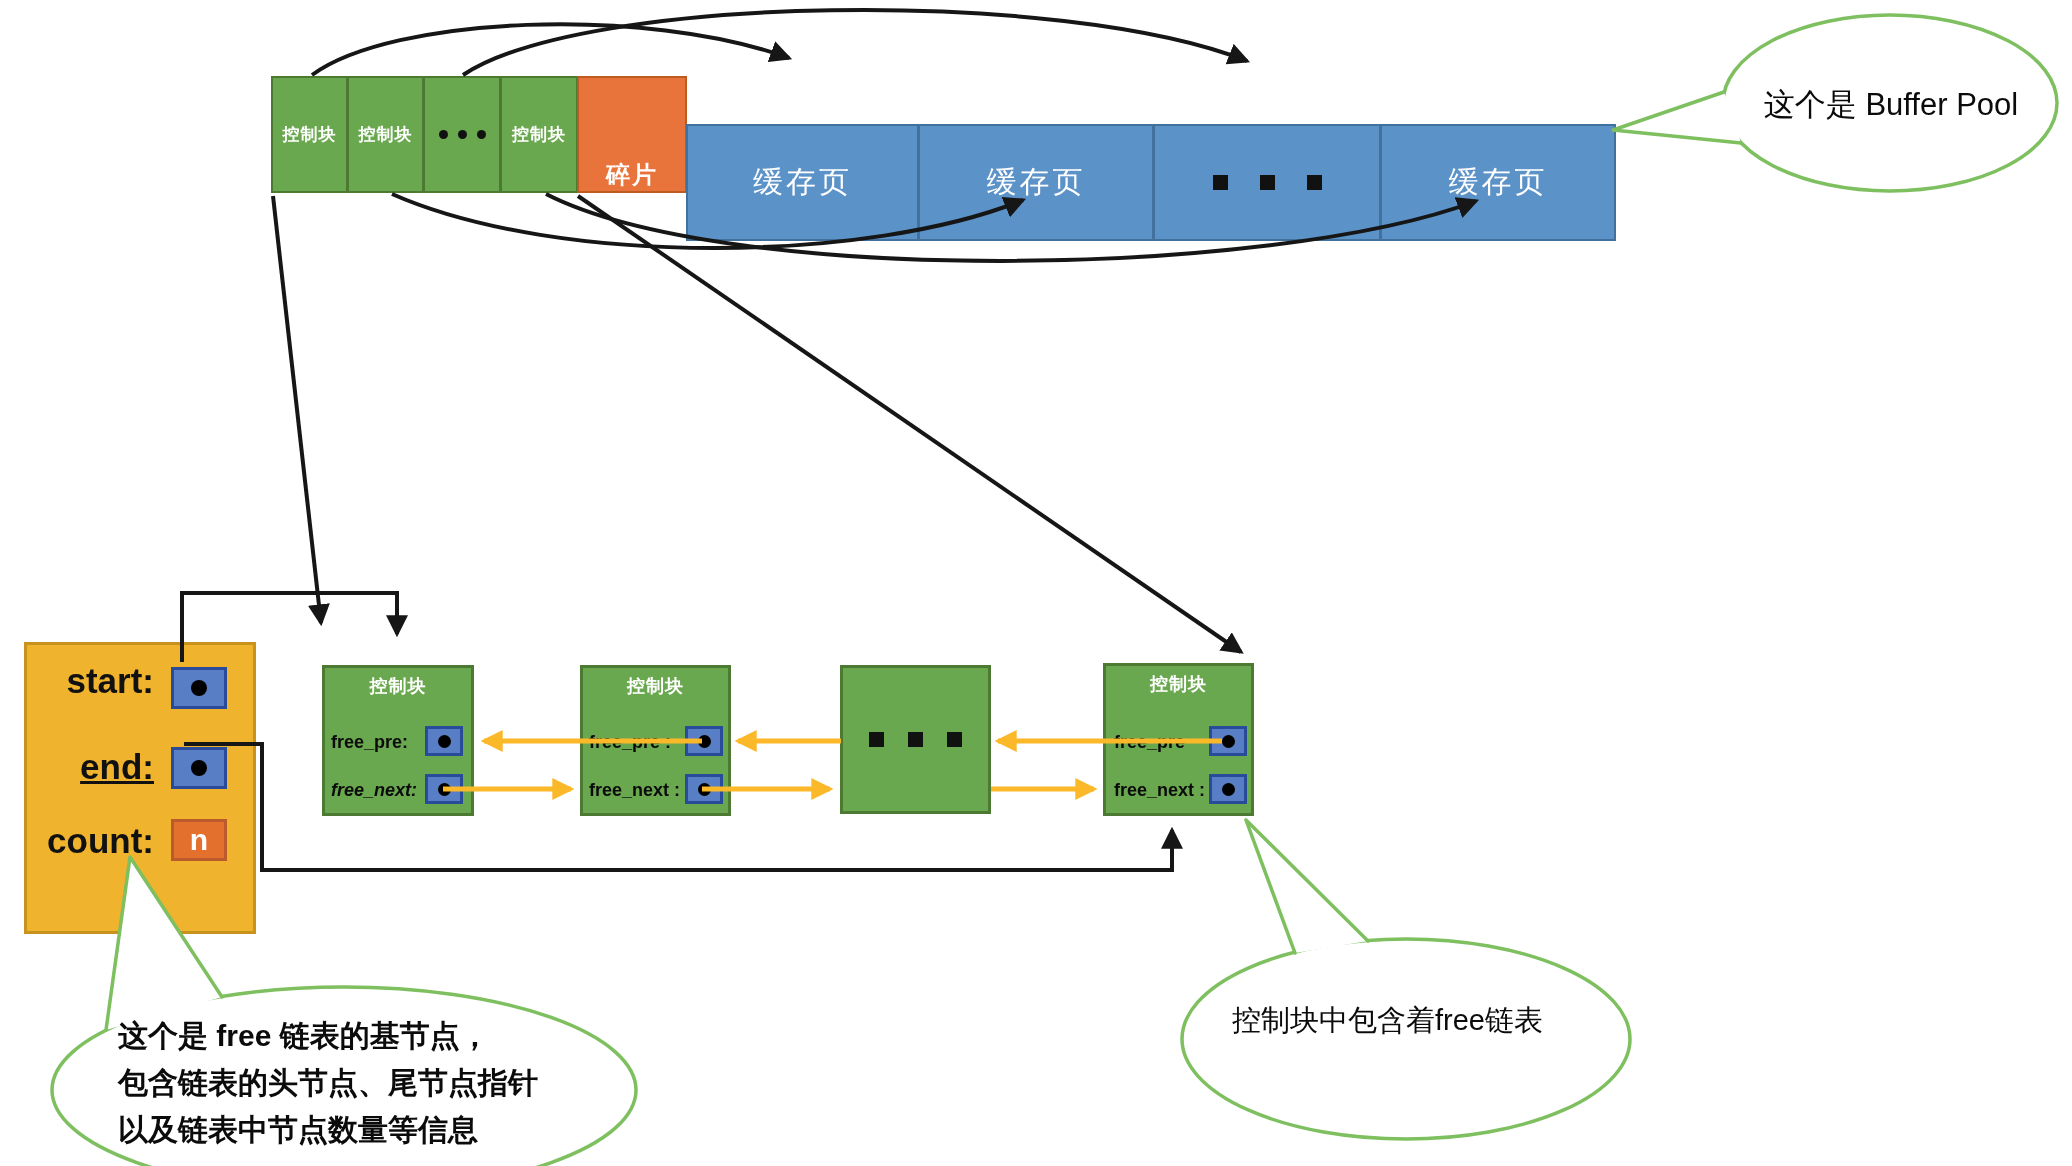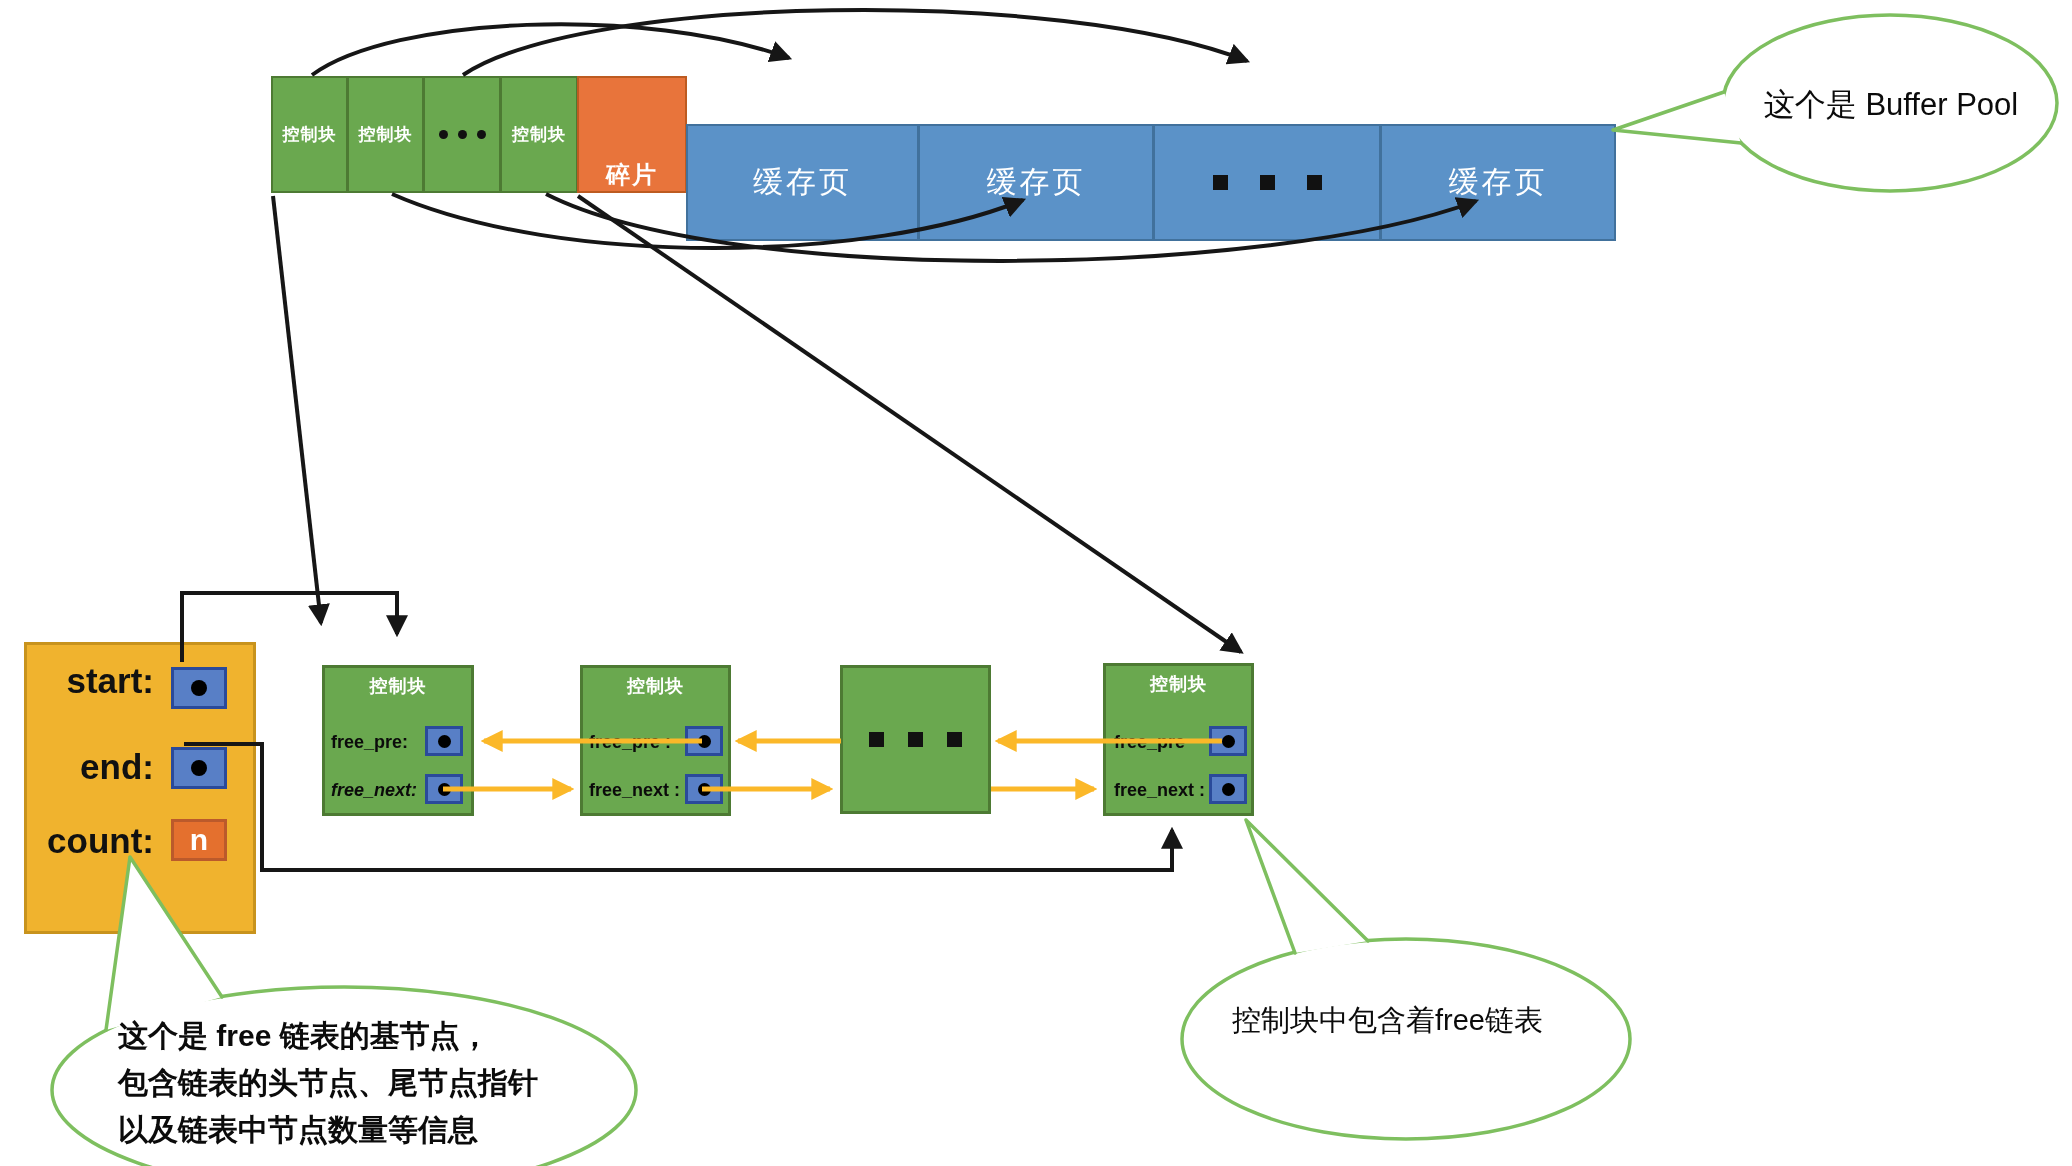--- a/index.html
+++ b/index.html
@@ -88,21 +88,21 @@
   </div>
   <div class="blk b z2" style="left:1380px;top:76px;width:236px;height:117px;">
     <span class="cp-label">缓存页</span>
   </div>
 
   <div class="basebox z2">
     <div class="base-label" style="left:22px;top:16px;width:105px;">start:</div>
     <div class="bsq" style="left:144px;top:22px;">
         <span class="dot"></span>
       </div>
-    <div class="base-label" style="left:22px;top:102px;width:105px;">end:</div>
+    <div class="base-label" style="left:22px;top:102px;width:105px;text-decoration:underline;">end:</div>
     <div class="bsq" style="left:144px;top:102px;">
         <span class="dot"></span>
       </div>
     <div class="base-label" style="left:4px;top:176px;width:123px;">count:</div>
     <div class="nsq" style="left:144px;top:174px;">
       <span>n</span>
     </div>
   </div>
 
   <div class="lcb z2" style="left:322px;top:665px;width:152px;height:151px;">

